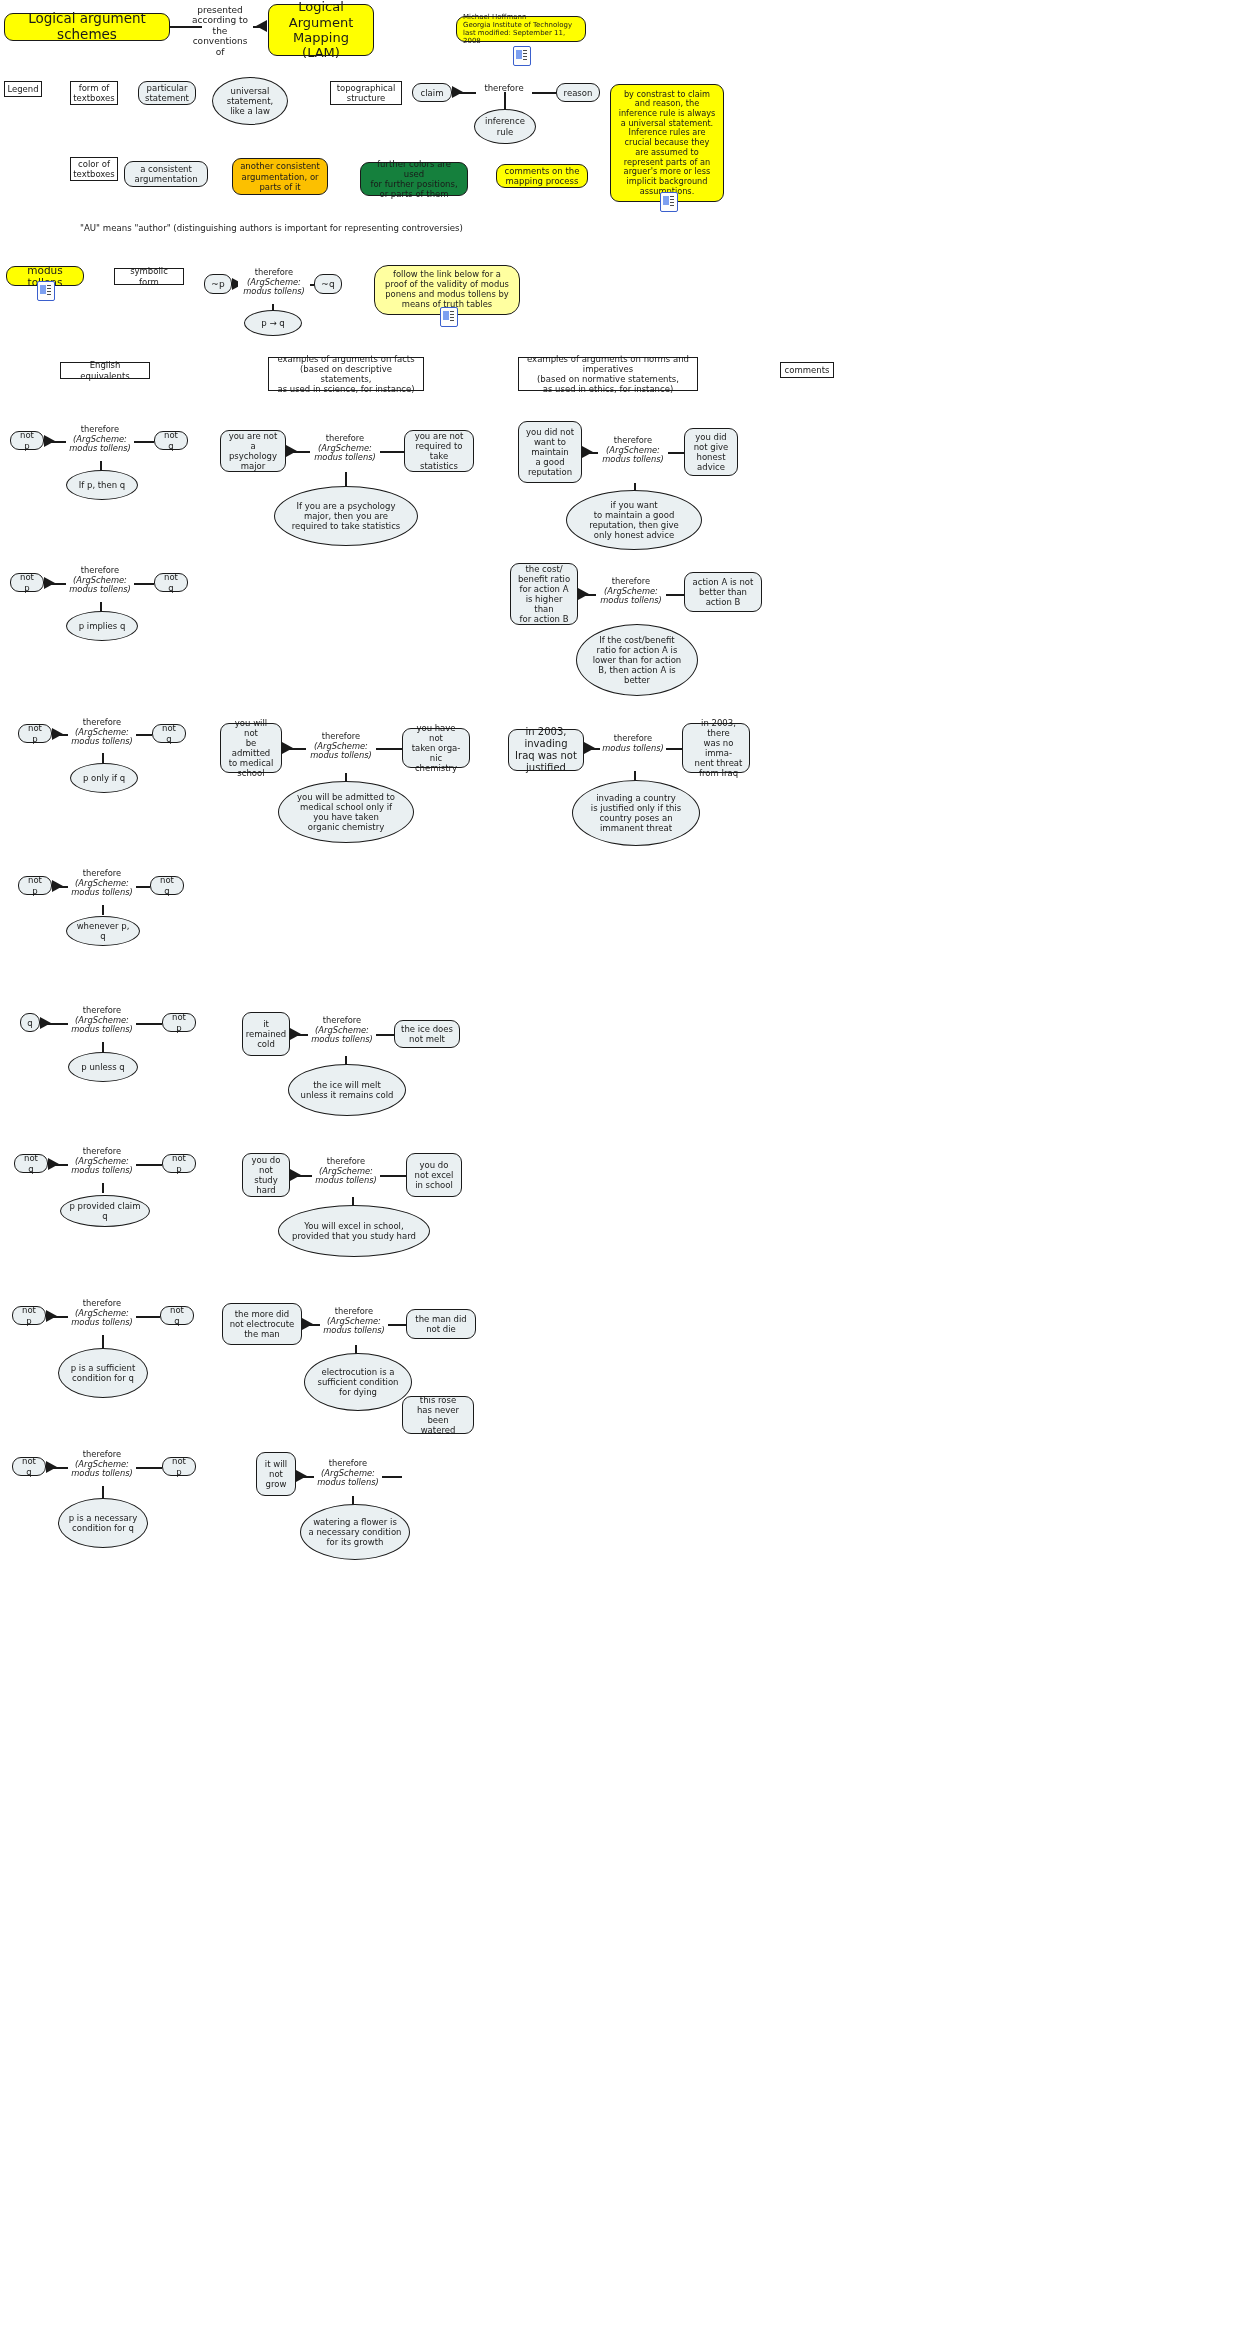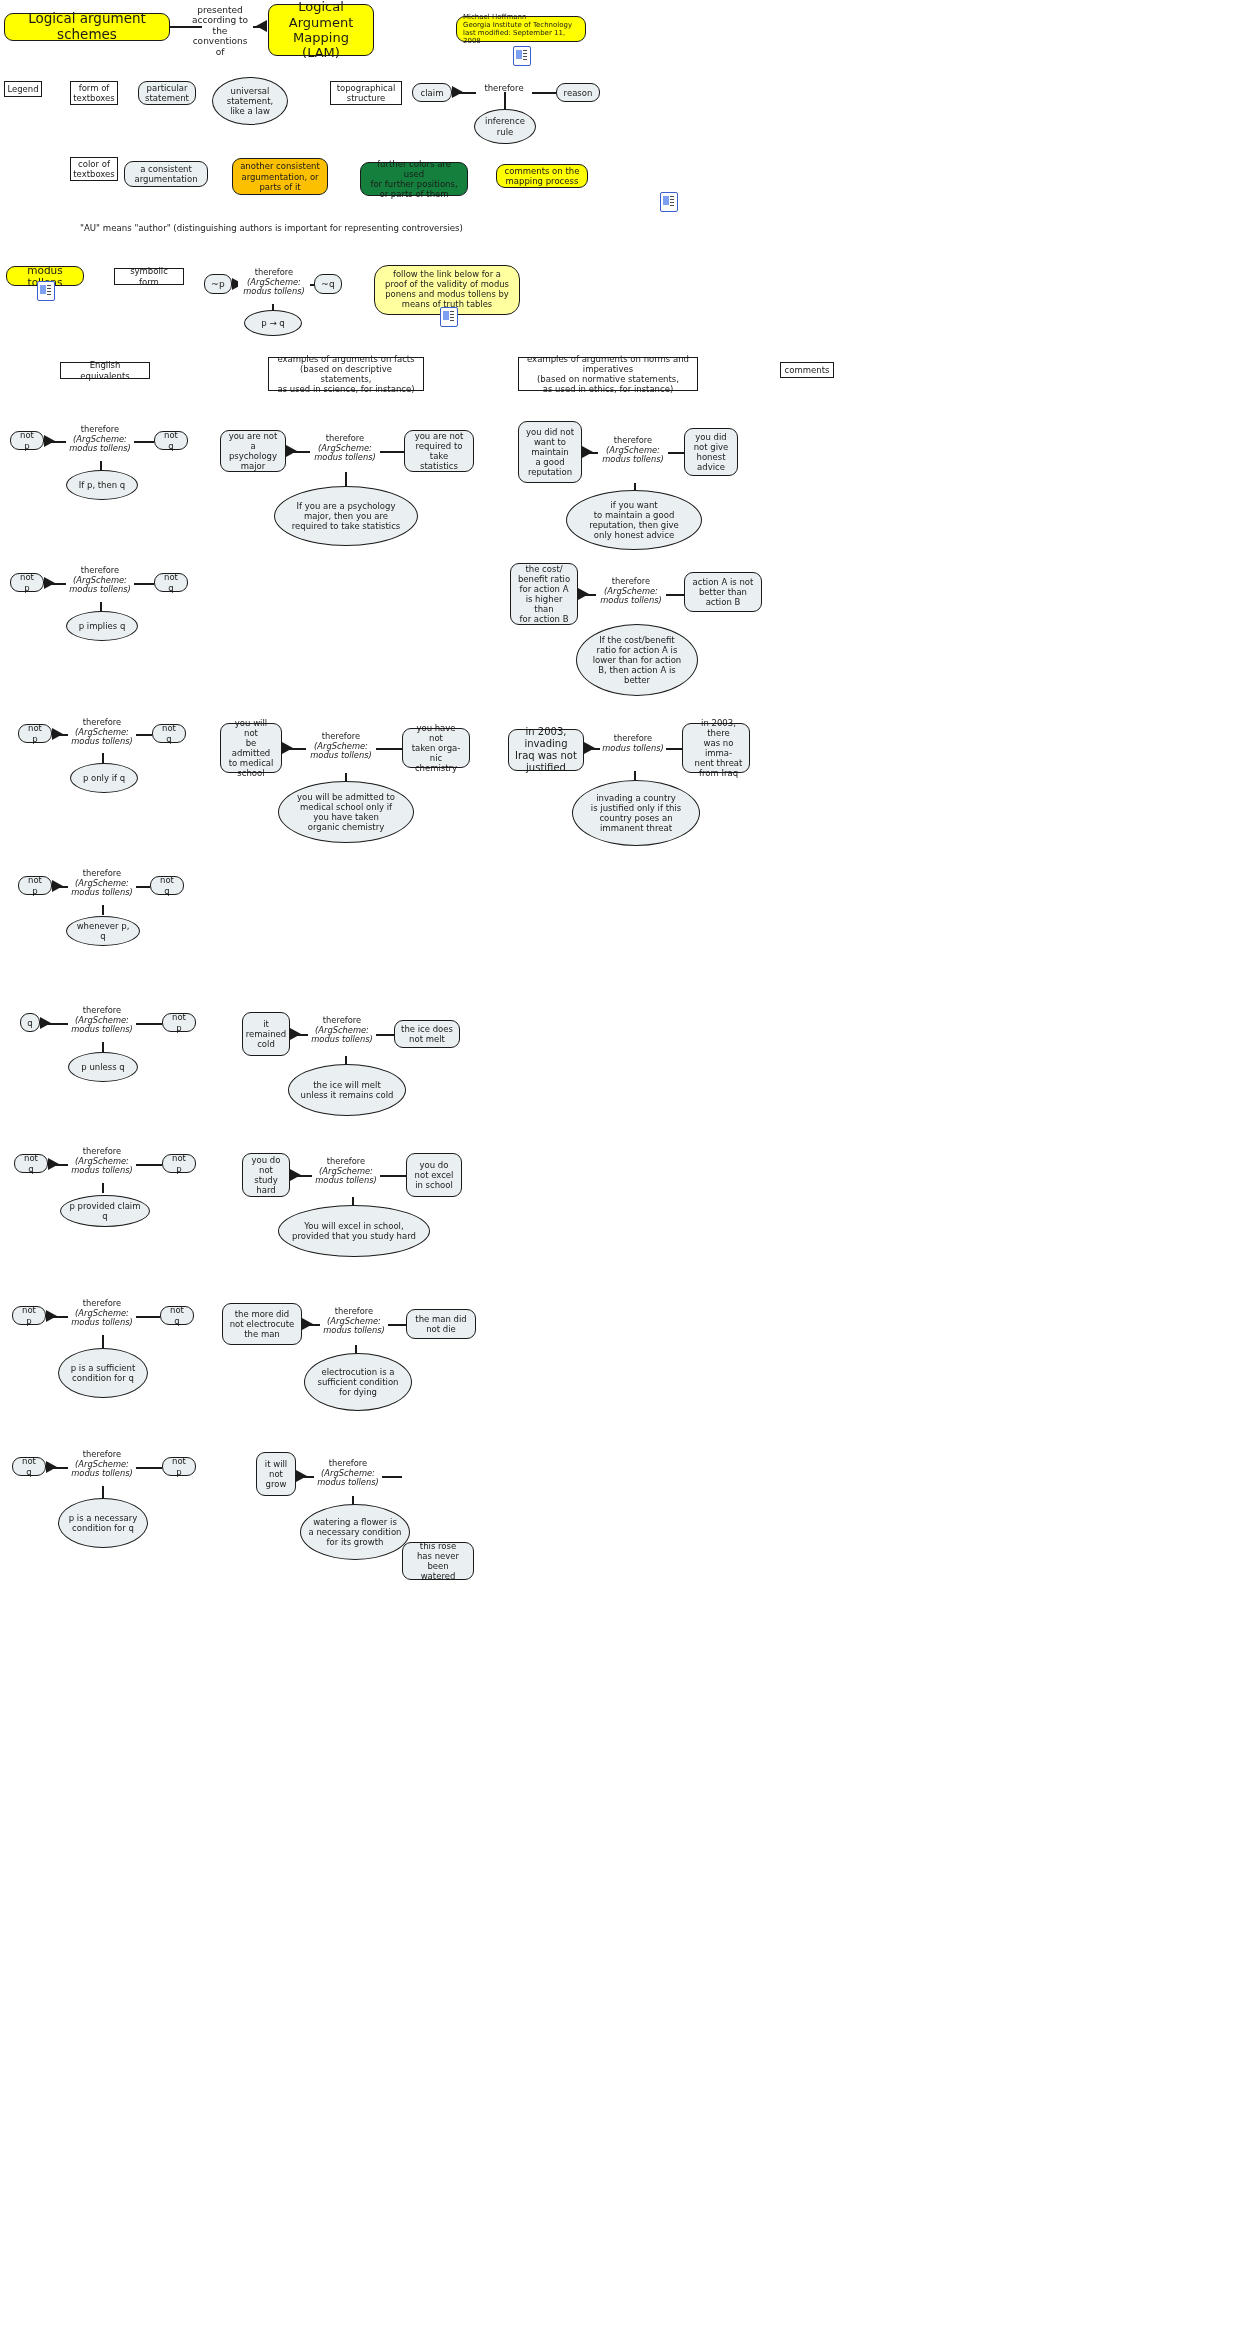--- a/index.html
+++ b/index.html
@@ -77,20 +77,21 @@
   <div class="edge h-edge" style="left:452px;top:92px;width:104px;"></div>
   <div class="arrowhead" style="left:452px;top:86px;transform:rotate(180deg);"></div>
   <div class="lbl" style="left:476px;top:84px;width:56px;font-size:8.5px;background:#fff;">therefore</div>
 
   <div class="node box" style="left:556px;top:83px;width:44px;height:19px;font-size:8.5px;">reason</div>
 
   <div class="edge v-edge" style="left:504px;top:92px;height:18px;"></div>
   <div class="node ellipse" style="left:474px;top:109px;width:62px;height:35px;font-size:8.5px;white-space:pre-line;">inference
 rule</div>
 
+  <div class="node note" style="left:610px;top:84px;width:114px;height:118px;font-size:8.2px;">by constrast to claim and reason, the inference rule is always  a universal statement.  Inference rules are crucial because they are assumed to represent parts of an arguer's more or less implicit background assumptions.</div>
 
   <div class="node rect" style="left:70px;top:157px;width:48px;height:24px;font-size:8.5px;white-space:pre-line;">color of
 textboxes</div>
 
   <div class="node box" style="left:124px;top:161px;width:84px;height:26px;font-size:8.5px;white-space:pre-line;">a consistent
 argumentation</div>
 
   <div class="node orange" style="left:232px;top:158px;width:96px;height:37px;font-size:8.5px;white-space:pre-line;">another consistent
 argumentation, or
 parts of it</div>
@@ -386,21 +387,21 @@
   <div class="node box" style="left:256px;top:1452px;width:40px;height:44px;font-size:8.5px;white-space:pre-line;">it will
 not
 grow</div>
   <div class="edge h-edge" style="left:296px;top:1476px;width:106px;"></div>
   <div class="arrowhead" style="left:296px;top:1470px;transform:rotate(180deg);"></div>
   <div class="lbl" style="left:314px;top:1459px;width:68px;font-size:8.3px;background:#fff;">
     <div>therefore</div>
     <div class="it">(ArgScheme:</div>
     <div class="it">modus tollens)</div>
   </div>
-  <div class="node box" style="left:402px;top:1542px;width:72px;height:38px;font-size:8.5px;white-space:pre-line;">this rose
+  <div class="node box" style="left:402px;top:1396px;width:72px;height:38px;font-size:8.5px;white-space:pre-line;">this rose
 has never
 been watered</div>
   <div class="edge v-edge" style="left:352px;top:1496px;height:10px;"></div>
   <div class="node ellipse" style="left:300px;top:1504px;width:110px;height:56px;font-size:8.5px;white-space:pre-line;">watering a flower is
 a necessary condition
 for its growth</div>
 
 </div>
 
 </body></html>

